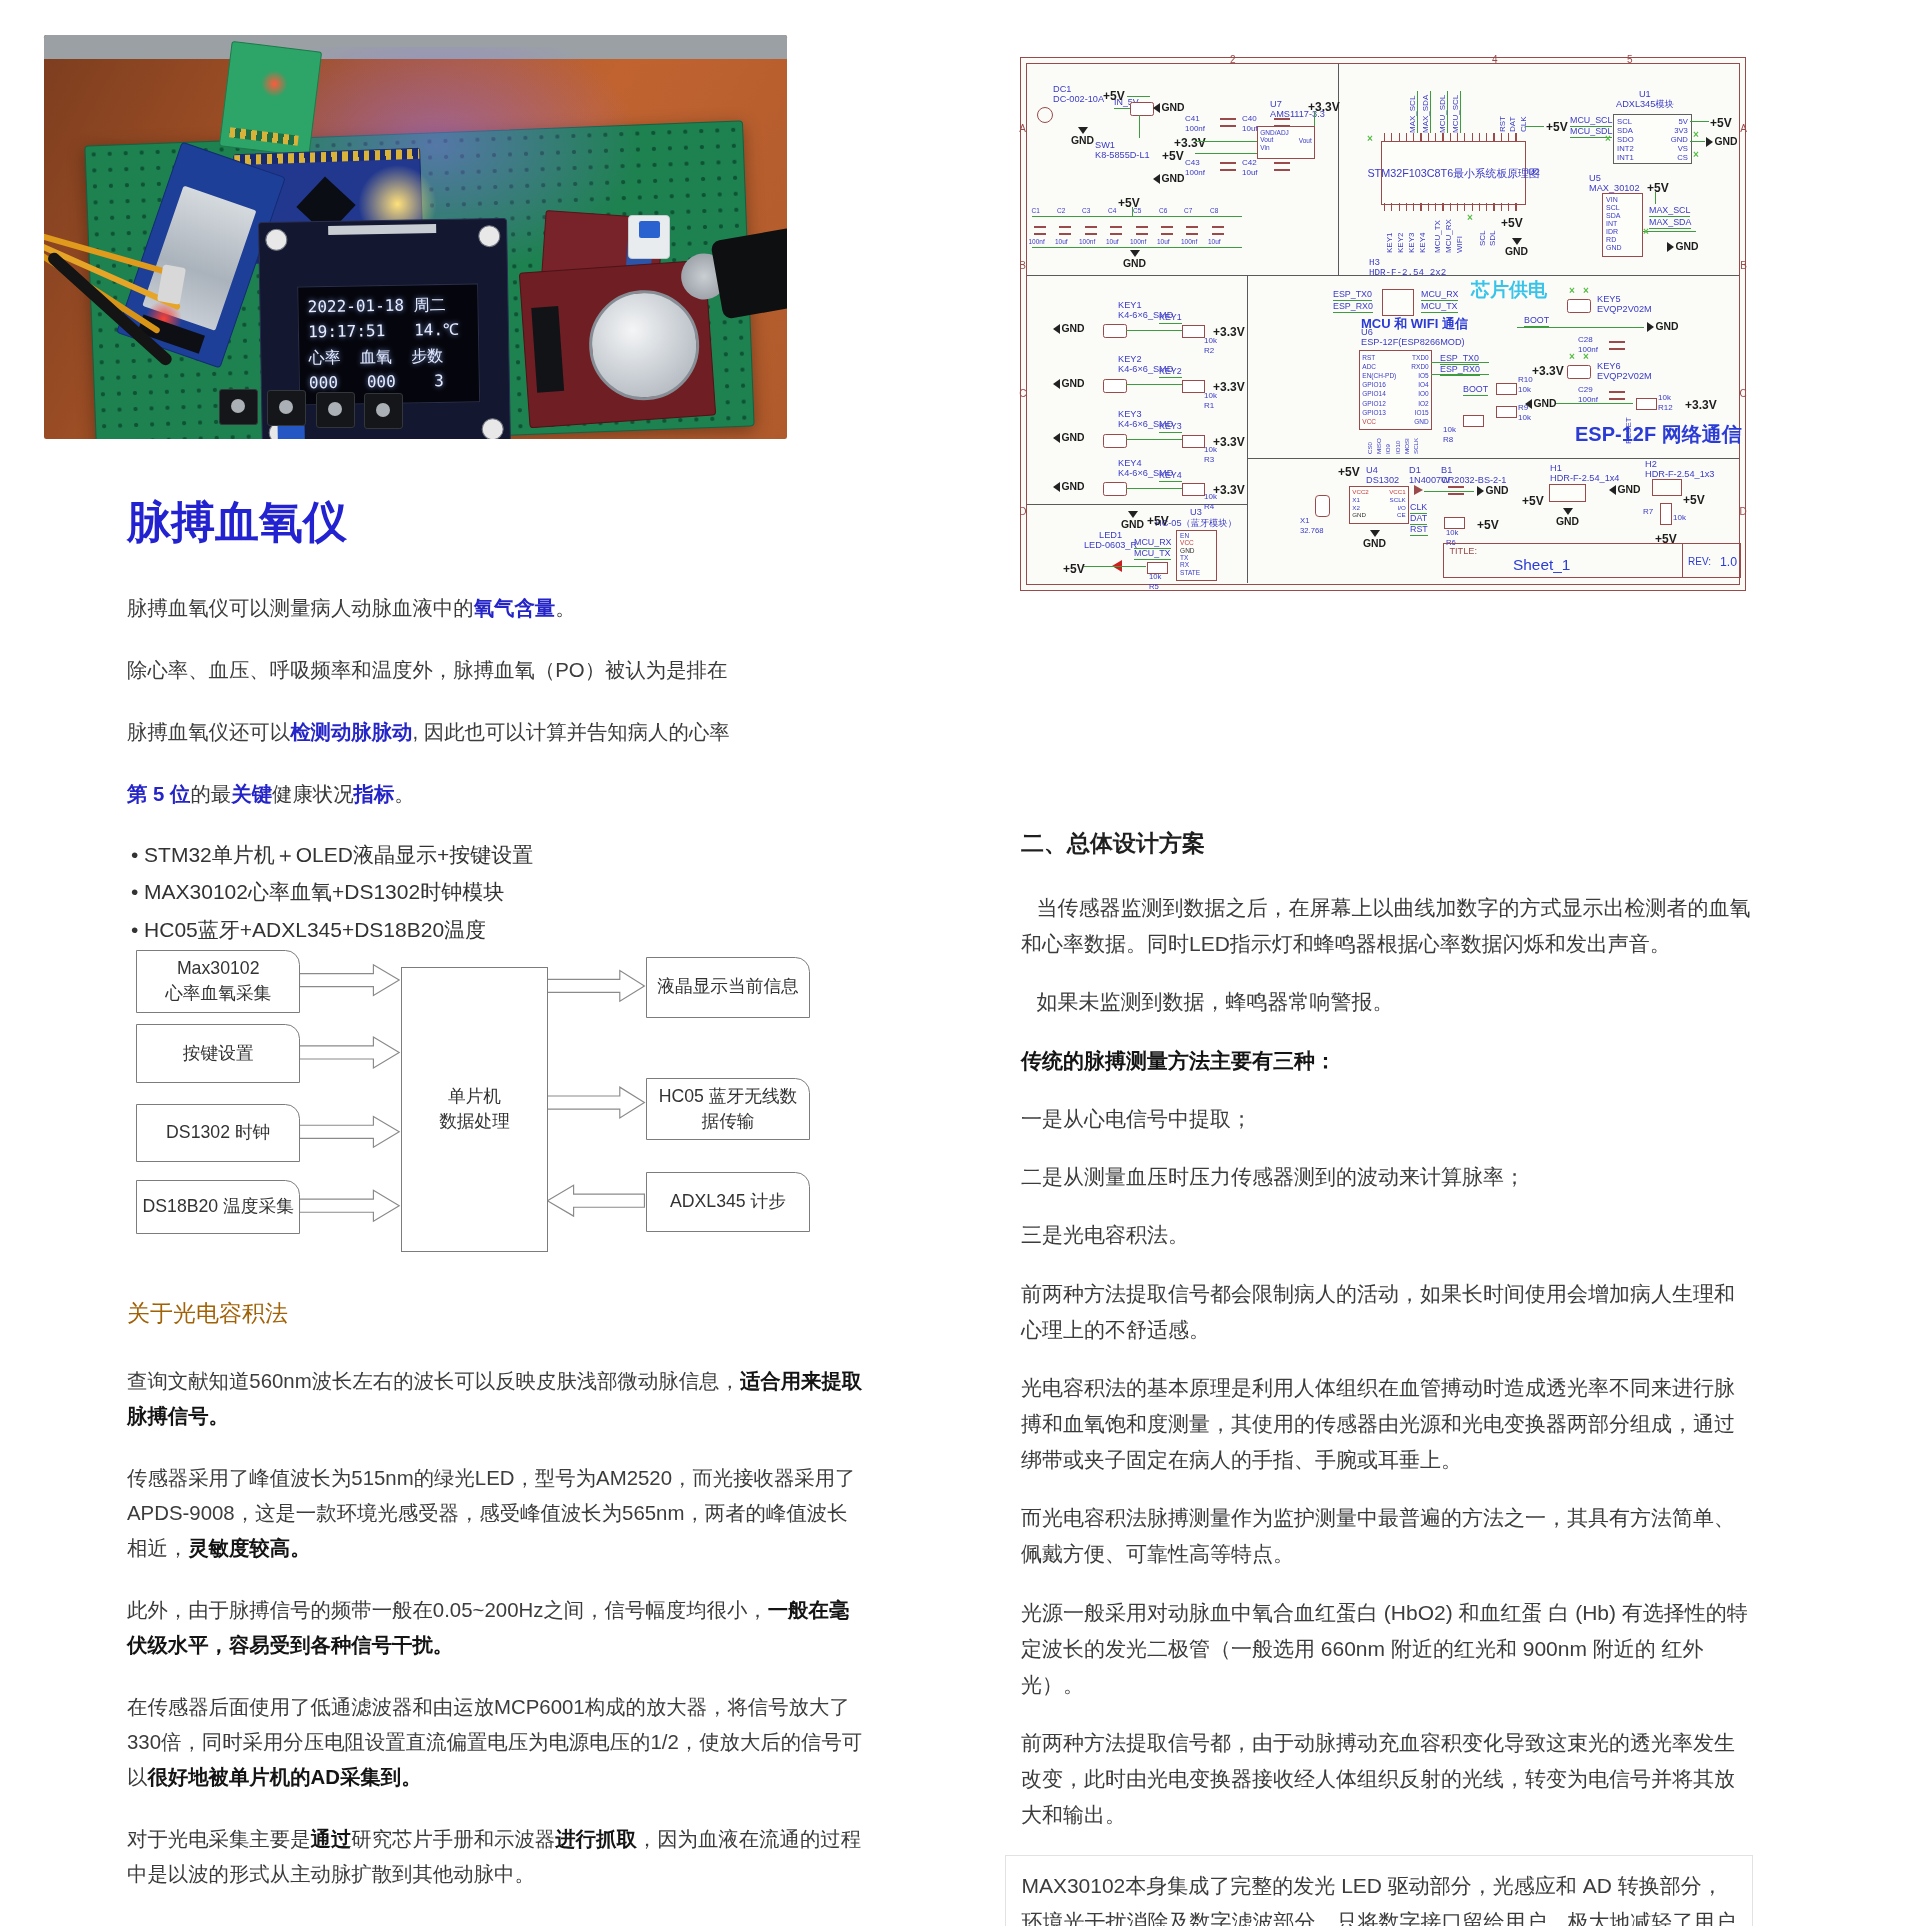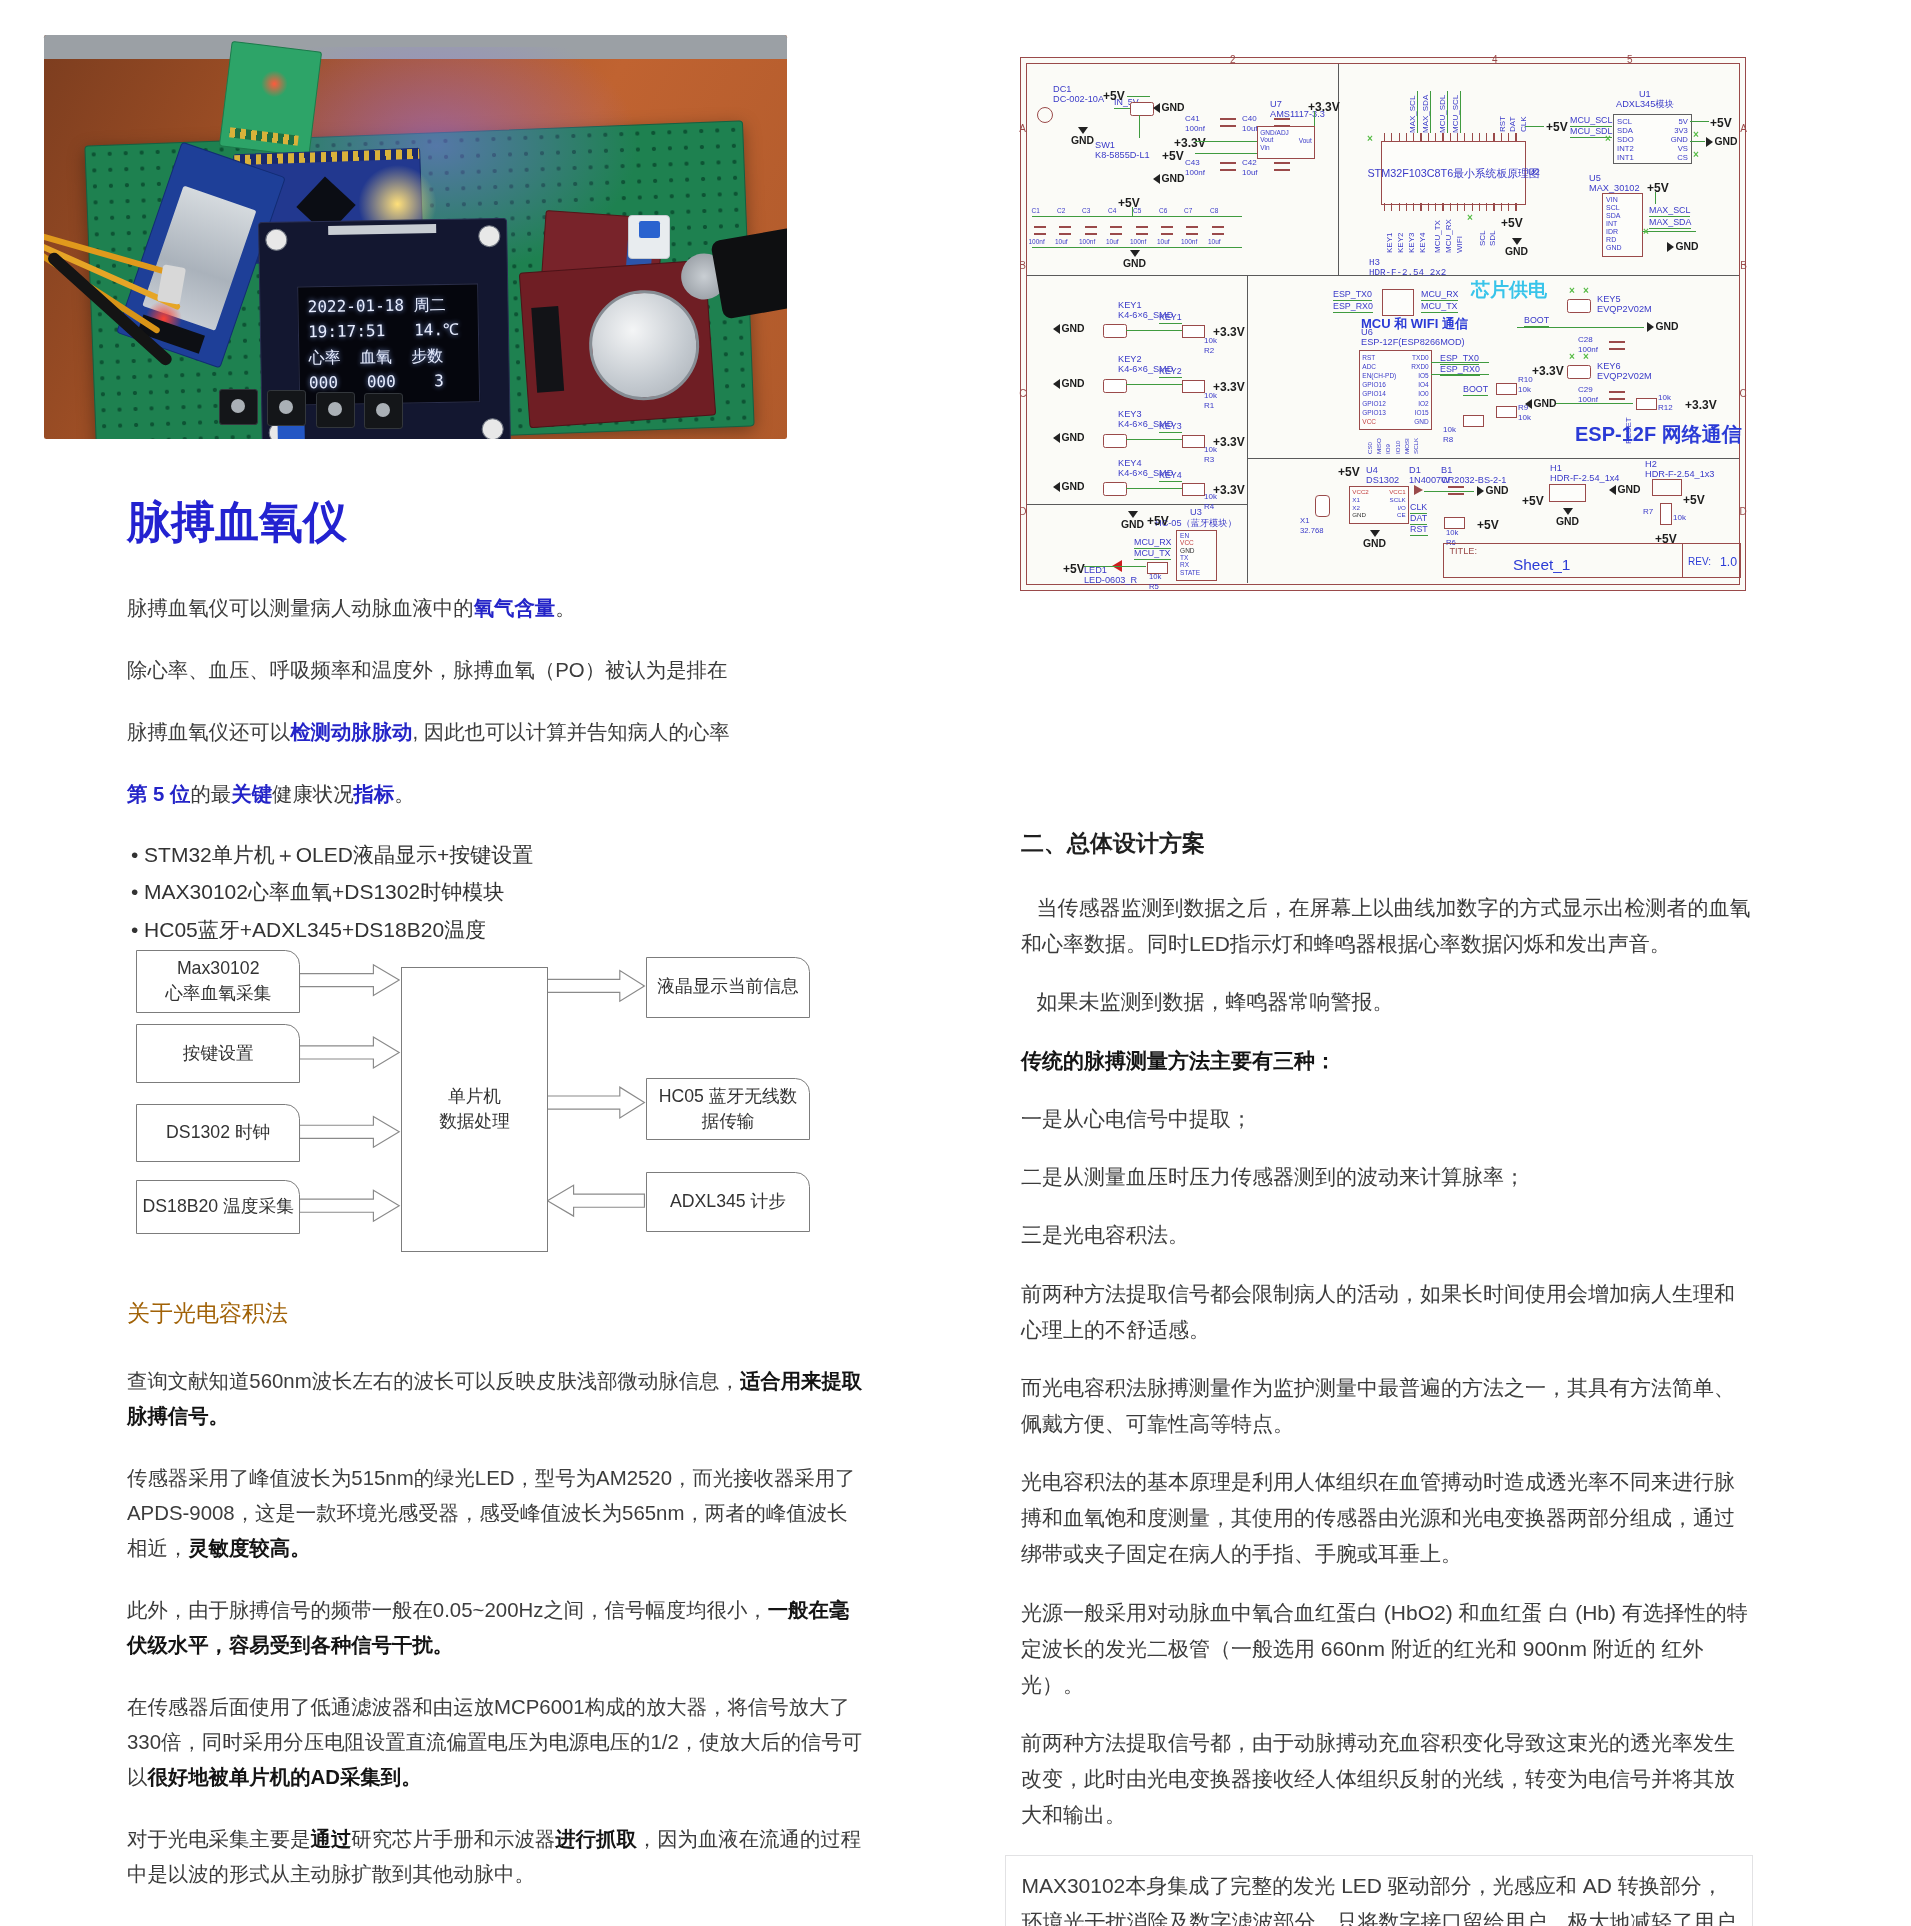--- a/index.html
+++ b/index.html
@@ -529,21 +529,21 @@
         <span>STATE</span>
       </div>
     </div>
     <div class="gndv" style="left:101px;top:454px;">
         <div class="tri-d"></div>
         <div>GND</div>
       </div>
     <span class="pow" style="left:127px;top:457px;">+5V</span>
     <span class="net" style="left:114px;top:481px;">MCU_RX</span>
     <span class="net" style="left:114px;top:492px;">MCU_TX</span>
-    <div class="lbl lbl2" style="left:64px;top:508px;">
+    <div class="lbl lbl2" style="left:64px;top:473px;text-align:center;">
       <span>LED1</span>
       <span>LED-0603_R</span>
     </div>
     <div class="abs" style="left:92px;top:503px;width:0;height:0;border-right:10px solid #cc1f1f;border-top:6.2px solid transparent;border-bottom:6.2px solid transparent;"></div>
     <span class="pow" style="left:43px;top:505px;">+5V</span>
     <div class="wire" style="left:64px;top:509px;width:62px;height:1.2px;"></div>
     <div class="res" style="left:127px;top:505px;width:19px;height:10px;"></div>
     <div class="lbl lbl2" style="left:129px;top:515px;font-size:7.7px;">
         <span>10k</span>
         <span>R5</span>
@@ -686,22 +686,22 @@
 
   <div class="abs" style="left:1021px;top:828px;width:732px;">
     <h2 class="r-head">二、总体设计方案</h2>
     <p class="rpara" style="text-indent:15.4px;"><span>当传感器监测到数据之后，在屏幕上以</span><span class="b">曲线加数字的方式</span><span>显示出检测者的血氧和心率数据。同时LED指示灯和蜂鸣器</span><span class="b">根据心率</span><span>数据闪烁和发出声音。</span></p>
     <p class="rpara" style="text-indent:15.4px;">如果未监测到数据，蜂鸣器常响警报。</p>
     <p class="rpara b" style="font-weight:bold;color:#141414;">传统的脉搏测量方法主要有三种：</p>
     <p class="rpara">一是从心电信号中提取；</p>
     <p class="rpara"><span>二是从测</span><span class="b">量血压时</span><span>压力传感器测到的</span><span class="b">波动</span><span>来计算脉率；</span></p>
     <p class="rpara">三是光电容积法。</p>
     <p class="rpara"><span>前两种方法提取信号都</span><span class="b">会限制</span><span>病人的活动，如果长时间使用会</span><span class="b">增加</span><span>病人生理和心理上的</span><span class="b">不舒适感。</span></p>
+    <p class="rpara"><span>光电容积法的</span><span class="b">基本原理</span><span>是利用人体组织在血管搏动时</span><span class="b">造成透光率不同</span><span>来进行</span><span class="b">脉搏</span><span>和</span><span class="b">血氧</span><span>饱和度测量，其使用的传感器</span><span class="b">由光源</span><span>和</span><span class="b">光电</span><span>变换器两部分组成，通过绑带或夹子固定在病人的</span><span class="b">手指、手腕或耳垂上。</span></p>
     <p class="rpara"><span>而光电容积法脉搏测量作为监护测量中最普遍的方法之一，其具有</span><span class="b">方法简单、佩戴方便、可靠性高</span><span>等特点。</span></p>
-    <p class="rpara"><span>光电容积法的</span><span class="b">基本原理</span><span>是利用人体组织在血管搏动时</span><span class="b">造成透光率不同</span><span>来进行</span><span class="b">脉搏</span><span>和</span><span class="b">血氧</span><span>饱和度测量，其使用的传感器</span><span class="b">由光源</span><span>和</span><span class="b">光电</span><span>变换器两部分组成，通过绑带或夹子固定在病人的</span><span class="b">手指、手腕或耳垂上。</span></p>
     <p class="rpara">光源一般采用对动脉血中氧合血红蛋白 (HbO2) 和血红蛋 白 (Hb) 有选择性的特定波长的发光二极管（一般选用 660nm 附近的红光和 900nm 附近的 红外光）。</p>
     <p class="rpara"><span>前两种方法提取信号都，由于动脉搏动</span><span class="b">充血容积变化</span><span>导致这束光的透光率</span><span class="b">发生改变</span><span>，此时由光电变换器接收经人体组织反射的光线，</span><span class="b">转变为电信号</span><span>并将其放大和输出。</span></p>
     <div class="maxbox">
       <p class="rpara"><span>MAX30102本身</span><span class="b">集成了完整的</span><span>发光 LED 驱动部分，光感应和 AD 转换部分，环境光干扰消除及数字滤波部分，</span><span class="b">只将数字接口留给用户</span><span>，极大地减轻了用户的设计负担。</span></p>
 
     </div>
 
   </div>
 
 </div>

